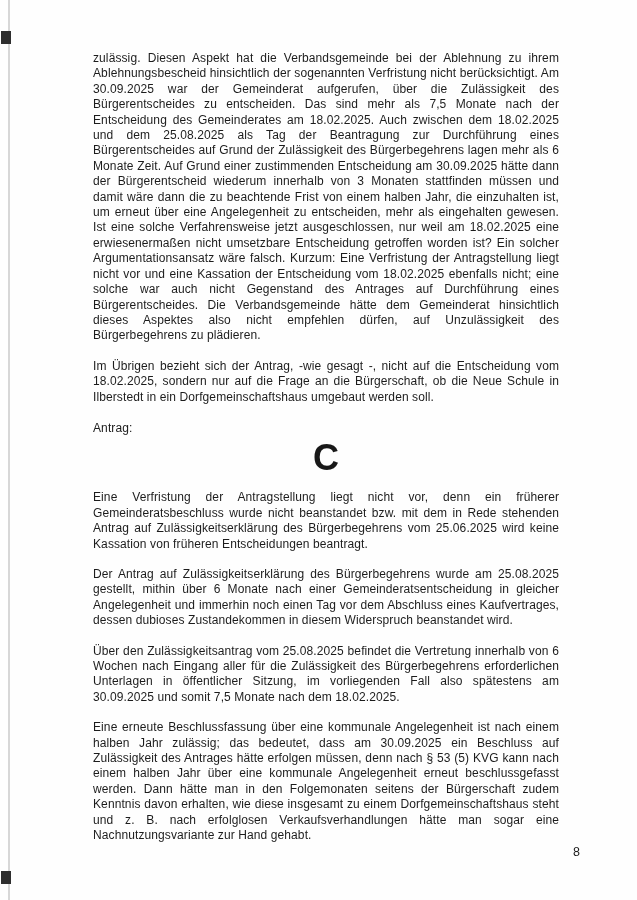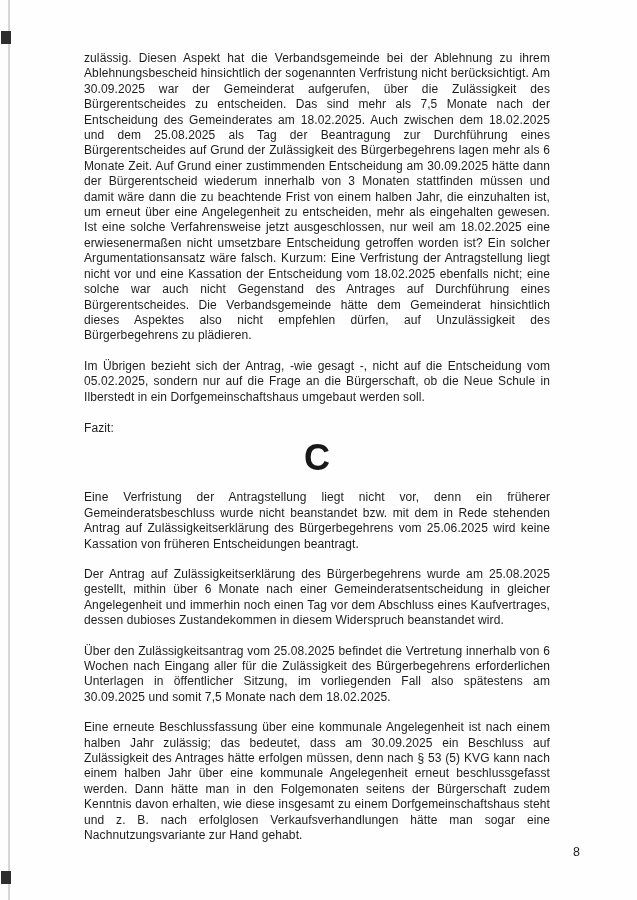--- a/index.html
+++ b/index.html
@@ -34,21 +34,21 @@
     left: 1px;
     width: 10px;
     height: 13px;
     background: #2e2e2e;
   }
   .scan-mark.top { top: 31px; }
   .scan-mark.bottom { top: 871px; }
 
   .content {
     position: absolute;
-    left: 84px;
+    left: 93px;
     top: 51px;
     width: 466px;
   }
   .content p {
     margin: 0 0 15px 0;
     font-size: 12px;
     line-height: 15.4px;
     text-align: justify;
     letter-spacing: 0.1px;
   }
@@ -80,23 +80,23 @@
 <div class="page">
 
   <div class="scan-line"></div>
   <div class="scan-mark top"></div>
   <div class="scan-mark bottom"></div>
 
   <div class="content">
 
     <p>zulässig. Diesen Aspekt hat die Verbandsgemeinde bei der Ablehnung zu ihrem Ablehnungsbescheid hinsichtlich der sogenannten Verfristung nicht berücksichtigt. Am 30.09.2025 war der Gemeinderat aufgerufen, über die Zulässigkeit des Bürgerentscheides zu entscheiden. Das sind mehr als 7,5 Monate nach der Entscheidung des Gemeinderates am 18.02.2025. Auch zwischen dem 18.02.2025 und dem 25.08.2025 als Tag der Beantragung zur Durchführung eines Bürgerentscheides auf Grund der Zulässigkeit des Bürgerbegehrens lagen mehr als 6 Monate Zeit. Auf Grund einer zustimmenden Entscheidung am 30.09.2025 hätte dann der Bürgerentscheid wiederum innerhalb von 3 Monaten stattfinden müssen und damit wäre dann die zu beachtende Frist von einem halben Jahr, die einzuhalten ist, um erneut über eine Angelegenheit zu entscheiden, mehr als eingehalten gewesen. Ist eine solche Verfahrensweise jetzt ausgeschlossen, nur weil am 18.02.2025 eine erwiesenermaßen nicht umsetzbare Entscheidung getroffen worden ist? Ein solcher Argumentationsansatz wäre falsch. Kurzum: Eine Verfristung der Antragstellung liegt nicht vor und eine Kassation der Entscheidung vom 18.02.2025 ebenfalls nicht; eine solche war auch nicht Gegenstand des Antrages auf Durchführung eines Bürgerentscheides. Die Verbandsgemeinde hätte dem Gemeinderat hinsichtlich dieses Aspektes also nicht empfehlen dürfen, auf Unzulässigkeit des Bürgerbegehrens zu plädieren.</p>
 
-    <p>Im Übrigen bezieht sich der Antrag, -wie gesagt -, nicht auf die Entscheidung vom 05.02.2025, sondern nur auf die Frage an die Bürgerschaft, ob die Neue Schule in Ilberstedt in ein Dorfgemeinschaftshaus umgebaut werden soll.</p>
+    <p>Im Übrigen bezieht sich der Antrag, -wie gesagt -, nicht auf die Entscheidung vom 18.02.2025, sondern nur auf die Frage an die Bürgerschaft, ob die Neue Schule in Ilberstedt in ein Dorfgemeinschaftshaus umgebaut werden soll.</p>
 
-    <p class="no-justify fazit">Fazit:</p>
+    <p class="no-justify fazit">Antrag:</p>
 
     <div class="section-heading">C</div>
 
     <p>Eine Verfristung der Antragstellung liegt nicht vor, denn ein früherer Gemeinderatsbeschluss wurde nicht beanstandet bzw. mit dem in Rede stehenden Antrag auf Zulässigkeitserklärung des Bürgerbegehrens vom 25.06.2025 wird keine Kassation von früheren Entscheidungen beantragt.</p>
 
     <p>Der Antrag auf Zulässigkeitserklärung des Bürgerbegehrens wurde am 25.08.2025 gestellt, mithin über 6 Monate nach einer Gemeinderatsentscheidung in gleicher Angelegenheit und immerhin noch einen Tag vor dem Abschluss eines Kaufvertrages, dessen dubioses Zustandekommen in diesem Widerspruch beanstandet wird.</p>
 
     <p>Über den Zulässigkeitsantrag vom 25.08.2025 befindet die Vertretung innerhalb von 6 Wochen nach Eingang aller für die Zulässigkeit des Bürgerbegehrens erforderlichen Unterlagen in öffentlicher Sitzung, im vorliegenden Fall also spätestens am 30.09.2025 und somit 7,5 Monate nach dem 18.02.2025.</p>
 
     <p>Eine erneute Beschlussfassung über eine kommunale Angelegenheit ist nach einem halben Jahr zulässig; das bedeutet, dass am 30.09.2025 ein Beschluss auf Zulässigkeit des Antrages hätte erfolgen müssen, denn nach § 53 (5) KVG kann nach einem halben Jahr über eine kommunale Angelegenheit erneut beschlussgefasst werden. Dann hätte man in den Folgemonaten seitens der Bürgerschaft zudem Kenntnis davon erhalten, wie diese insgesamt zu einem Dorfgemeinschaftshaus steht und z. B. nach erfolglosen Verkaufsverhandlungen hätte man sogar eine Nachnutzungsvariante zur Hand gehabt.</p>

